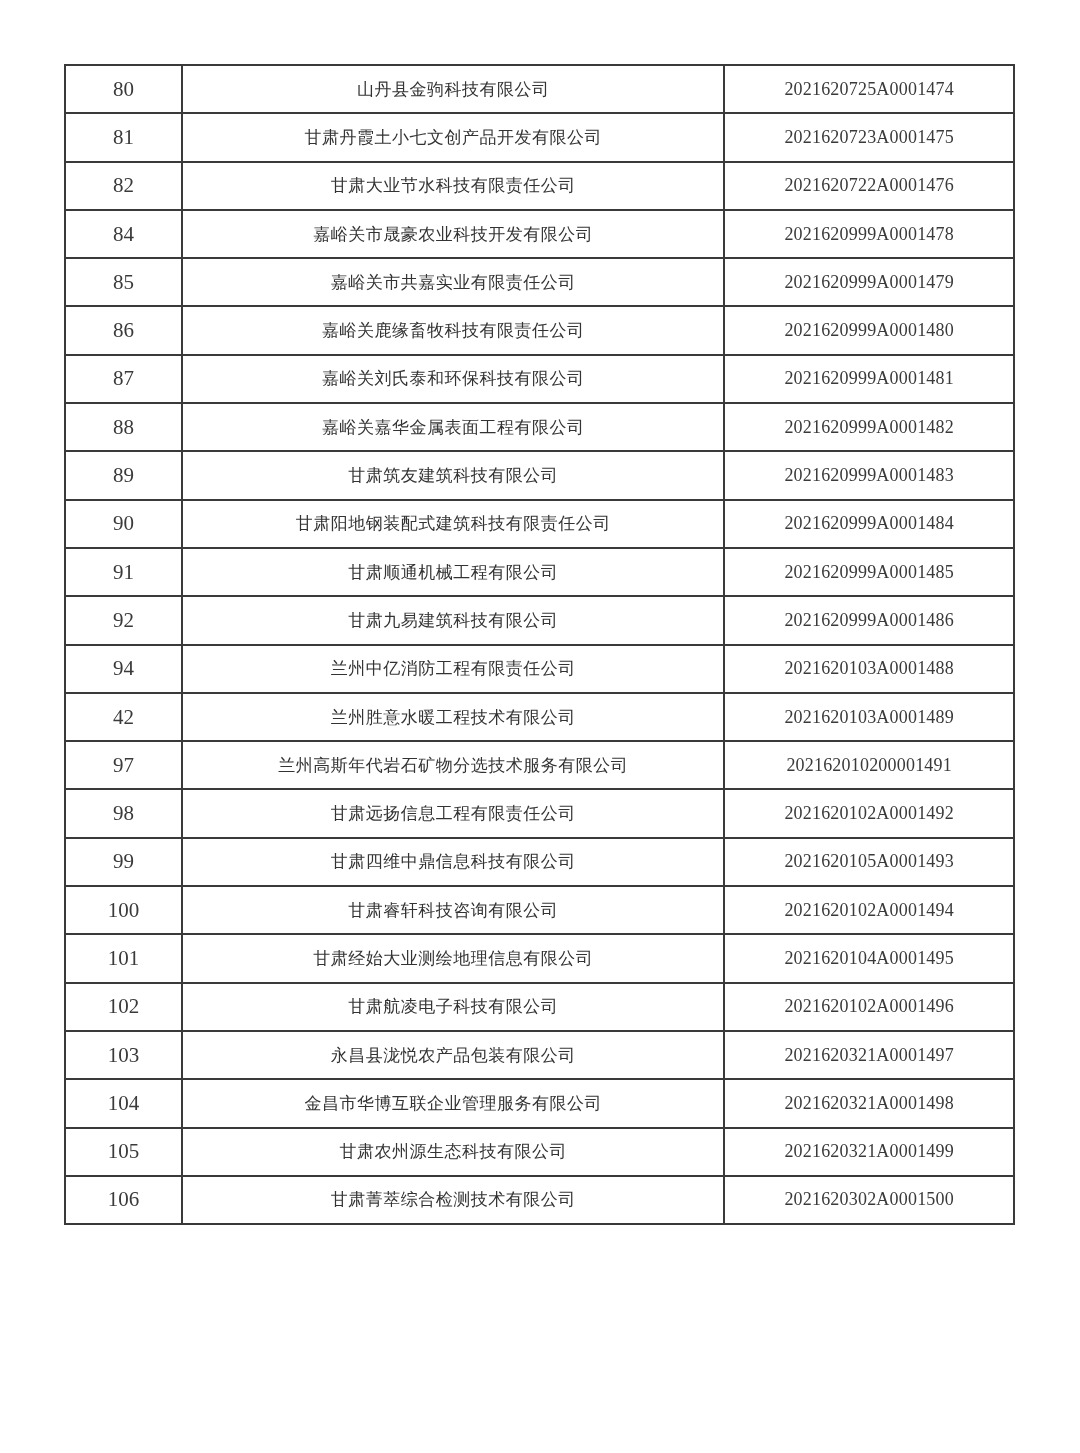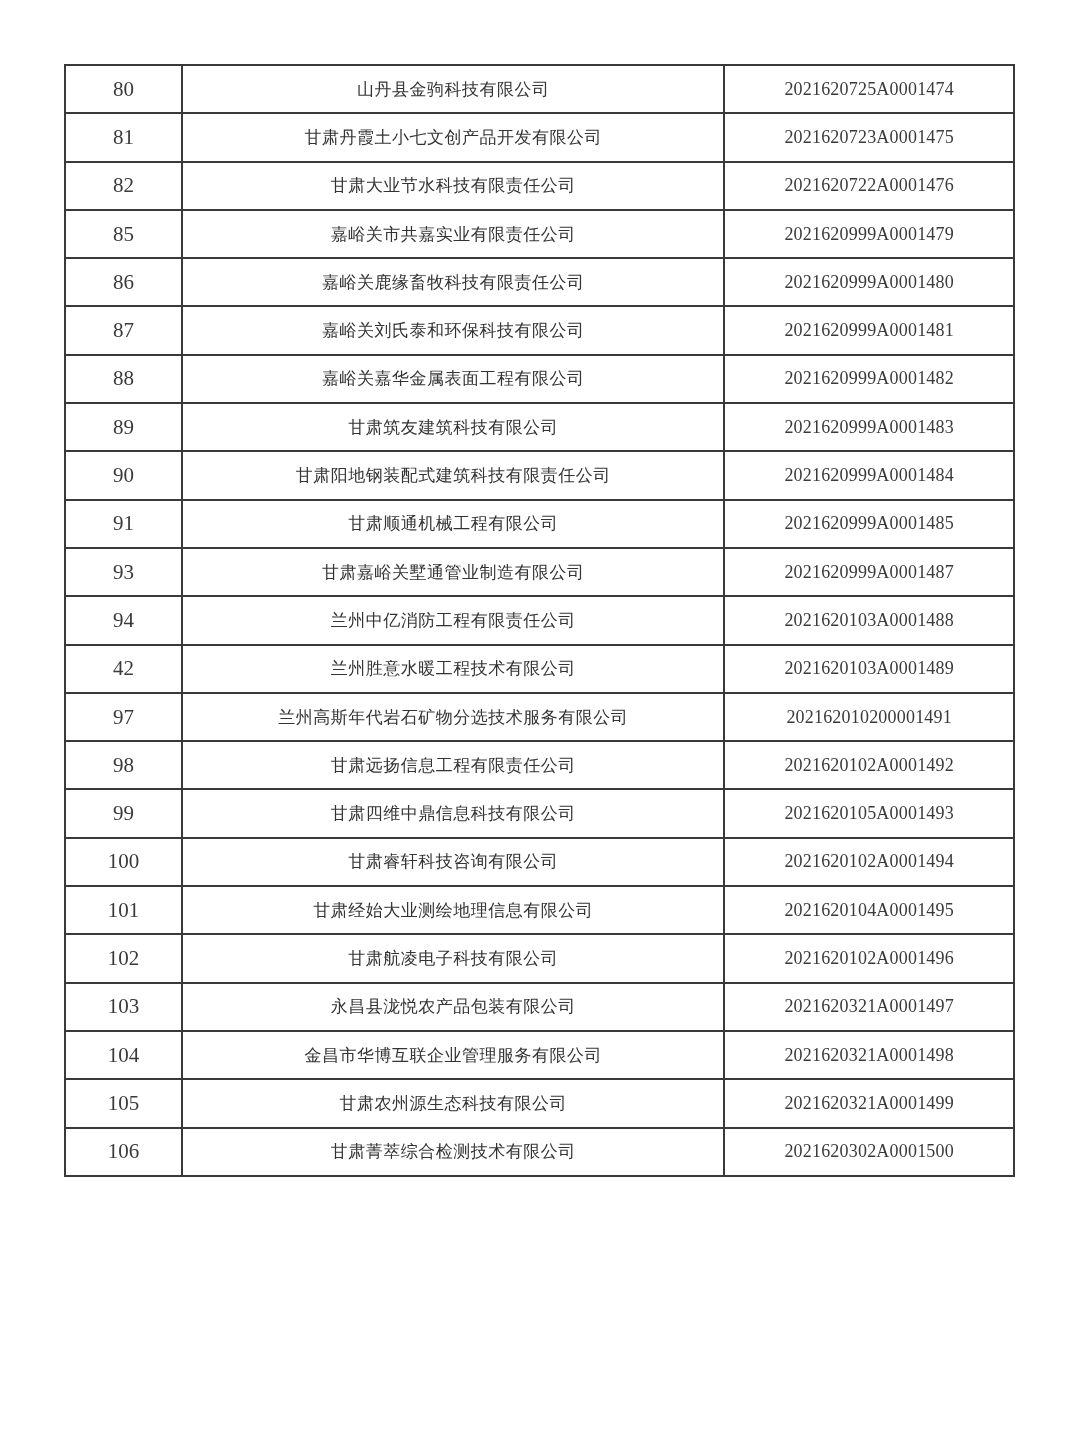--- a/index.html
+++ b/index.html
@@ -72,20 +72,25 @@
         <td class="cell-num">81</td>
         <td class="cell-name">甘肃丹霞土小七文创产品开发有限公司</td>
         <td class="cell-code">2021620723A0001475</td>
       </tr>
     <tr>
         <td class="cell-num">82</td>
         <td class="cell-name">甘肃大业节水科技有限责任公司</td>
         <td class="cell-code">2021620722A0001476</td>
       </tr>
     <tr>
+        <td class="cell-num">84</td>
+        <td class="cell-name">嘉峪关市晟豪农业科技开发有限公司</td>
+        <td class="cell-code">2021620999A0001478</td>
+      </tr>
+    <tr>
         <td class="cell-num">85</td>
         <td class="cell-name">嘉峪关市共嘉实业有限责任公司</td>
         <td class="cell-code">2021620999A0001479</td>
       </tr>
     <tr>
         <td class="cell-num">86</td>
         <td class="cell-name">嘉峪关鹿缘畜牧科技有限责任公司</td>
         <td class="cell-code">2021620999A0001480</td>
       </tr>
     <tr>
@@ -107,23 +112,23 @@
         <td class="cell-num">90</td>
         <td class="cell-name">甘肃阳地钢装配式建筑科技有限责任公司</td>
         <td class="cell-code">2021620999A0001484</td>
       </tr>
     <tr>
         <td class="cell-num">91</td>
         <td class="cell-name">甘肃顺通机械工程有限公司</td>
         <td class="cell-code">2021620999A0001485</td>
       </tr>
     <tr>
-        <td class="cell-num">93</td>
-        <td class="cell-name">甘肃嘉峪关墅通管业制造有限公司</td>
-        <td class="cell-code">2021620999A0001487</td>
+        <td class="cell-num">92</td>
+        <td class="cell-name">甘肃九易建筑科技有限公司</td>
+        <td class="cell-code">2021620999A0001486</td>
       </tr>
     <tr>
         <td class="cell-num">94</td>
         <td class="cell-name">兰州中亿消防工程有限责任公司</td>
         <td class="cell-code">2021620103A0001488</td>
       </tr>
     <tr>
         <td class="cell-num">42</td>
         <td class="cell-name">兰州胜意水暖工程技术有限公司</td>
         <td class="cell-code">2021620103A0001489</td>

